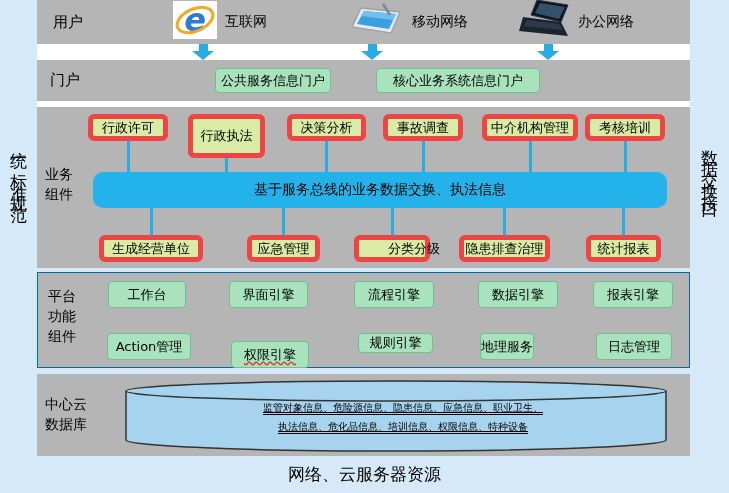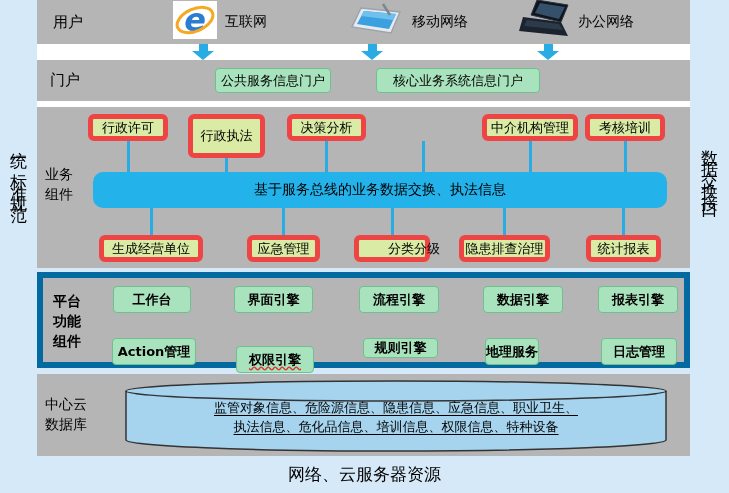--- a/index.html
+++ b/index.html
@@ -26,28 +26,28 @@
   .gbox { position:absolute; background:#a9e3bd; border:1px solid #6fbf8f; border-radius:4px;
     display:flex; align-items:center; justify-content:center; font-size:13px; white-space:nowrap; }
   .ybox { position:absolute; background:#d9eba4; border:5px solid #ef4444; border-radius:6px;
     display:flex; align-items:center; justify-content:center; font-size:13px; white-space:nowrap; }
 
   .conn { position:absolute; width:3px; background:#29abe3; }
 
   .busbar { position:absolute; background:#24b2ea; border-radius:10px;
     display:flex; align-items:center; justify-content:center; font-size:14px; }
 
-  #sec-platform { border:6px solid #0369a1;font-weight:bold; }
+  #sec-platform { border:1px solid #0369a1; }
 
   .misspell { text-decoration-line:underline; text-decoration-style:wavy; text-decoration-color:#e03030; text-underline-offset:2px;margin-top:8px; }
 
   .cyl { position:absolute; left:88px; top:6px; width:542px; height:72px; }
   .cyl svg { position:absolute; left:0; top:0; }
-  .cyl-text { position:absolute; left:0; top:18px; width:100%; text-align:center;
-    font-size:13px; line-height:19px; }
+  .cyl-text { position:absolute; left:7px; top:18px; width:100%; text-align:center;
+    font-size:10px; line-height:19px;text-decoration:underline; }
   .cyl-text div { text-decoration:underline; text-underline-offset:3px; }
 
   .footer { position:absolute; left:0; top:463px; width:100%; text-align:center; font-size:17px; }
 </style>
 </head>
 <body>
 
 <div id="stage">
 
   <div class="side-label" style="left:8px; top:138px;">统一标准规范</div>
@@ -120,20 +120,21 @@
     <div class="conn" style="left:90px;  top:34px; height:31px;"></div>
     <div class="conn" style="left:188px; top:34px; height:31px;"></div>
     <div class="conn" style="left:288px; top:34px; height:31px;"></div>
     <div class="conn" style="left:385px; top:34px; height:31px;"></div>
     <div class="conn" style="left:492px; top:34px; height:31px;"></div>
     <div class="conn" style="left:587px; top:34px; height:31px;"></div>
 
     <div class="ybox" style="left:51px;  top:7px; width:80px; height:27px;">行政许可</div>
     <div class="ybox" style="left:151px; top:7px; width:77px; height:44px;">行政执法</div>
     <div class="ybox" style="left:250px; top:7px; width:79px; height:27px;">决策分析</div>
+    <div class="ybox" style="left:346px; top:7px; width:80px; height:27px;">事故调查</div>
     <div class="ybox" style="left:445px; top:7px; width:96px; height:27px;">中介机构管理</div>
     <div class="ybox" style="left:548px; top:7px; width:80px; height:27px;">考核培训</div>
 
     <div class="busbar" style="left:56px; top:65px; width:574px; height:36px;">基于服务总线的业务数据交换、执法信息</div>
 
     <div class="conn" style="left:113px; top:101px; height:27px;"></div>
     <div class="conn" style="left:245px; top:101px; height:27px;"></div>
     <div class="conn" style="left:354px; top:101px; height:27px;"></div>
     <div class="conn" style="left:466px; top:101px; height:27px;"></div>
     <div class="conn" style="left:585px; top:101px; height:27px;"></div>

